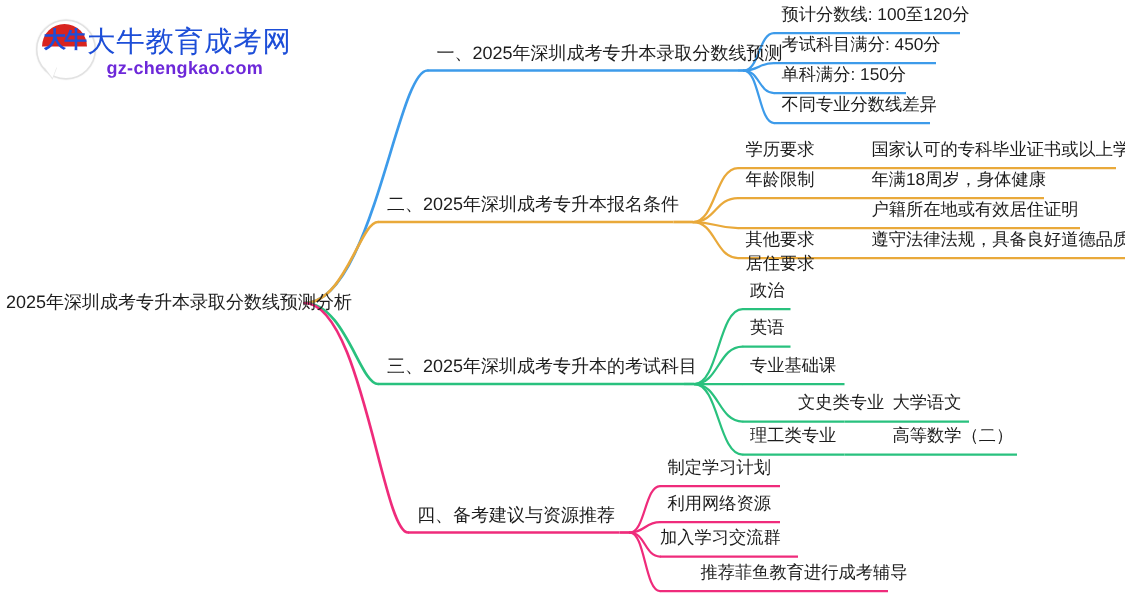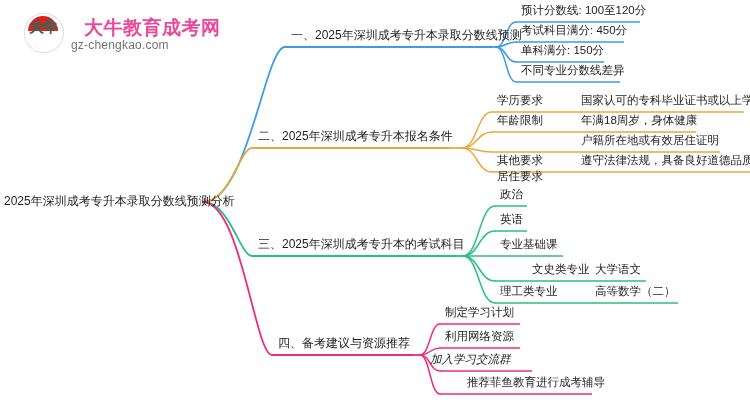--- a/index.html
+++ b/index.html
@@ -68,41 +68,41 @@
     border-radius: 15px 15px 0 0;
   }
   #logo-mark-text {
     position: absolute;
     left: 0;
     top: 7px;
     width: 42px;
     text-align: center;
     font-size: 15px;
     font-weight: bold;
-    color: #0f766e;
+    color: #1d4ed8;
     letter-spacing: -1px;
     line-height: 15px;
   }
   #logo-title {
     position: absolute;
-    left: 62px;
+    left: 36px;
     top: 5px;
     font-size: 19px;
-    font-weight: bold;
-    color: #ec4899;
+    font-weight: normal;
+    color: #1d4ed8;
     letter-spacing: 0.5px;
     white-space: nowrap;
   }
   #logo-sub {
     position: absolute;
     left: 49px;
     top: 28px;
     font-size: 12px;
-    font-weight: normal;
-    color: #737373;
+    font-weight: bold;
+    color: #6d28d9;
     letter-spacing: 0.2px;
     white-space: nowrap;
   }
 
   
   #connectors {
     position: absolute;
     left: 0; top: 0;
     width: 750px;
     height: 410px;
@@ -229,17 +229,17 @@
       <div class="node lvl2" style="left: 500px; top: 188.5px;">政治</div>
       <div class="node lvl2" style="left: 500px; top: 213.5px; text-align: center;">英语</div>
       <div class="node lvl2" style="left: 500px; top: 238.5px;">专业基础课</div>
       <div class="node lvl2" style="left: 500px; top: 263.5px; margin-left: 32px;">文史类专业</div>
       <div class="node lvl3" style="left: 595px; top: 263.5px;">大学语文</div>
       <div class="node lvl2" style="left: 500px; top: 285.5px;">理工类专业</div>
       <div class="node lvl3" style="left: 595px; top: 285.5px;">高等数学（二）</div>
       <div class="node lvl1" style="left: 278px; top: 337px;">四、备考建议与资源推荐</div>
       <div class="node lvl2" style="left: 445px; top: 306.5px;">制定学习计划</div>
       <div class="node lvl2" style="left: 445px; top: 330.5px;">利用网络资源</div>
-      <div class="node lvl2" style="left: 430px; top: 353.5px; font-style: italic;">加入学习交流群</div>
+      <div class="node lvl2" style="left: 440px; top: 353.5px;">加入学习交流群</div>
       <div class="node lvl2" style="left: 467px; top: 376.5px;">推荐菲鱼教育进行成考辅导</div>
     </div>
 
 </div>
 
 </body></html>

